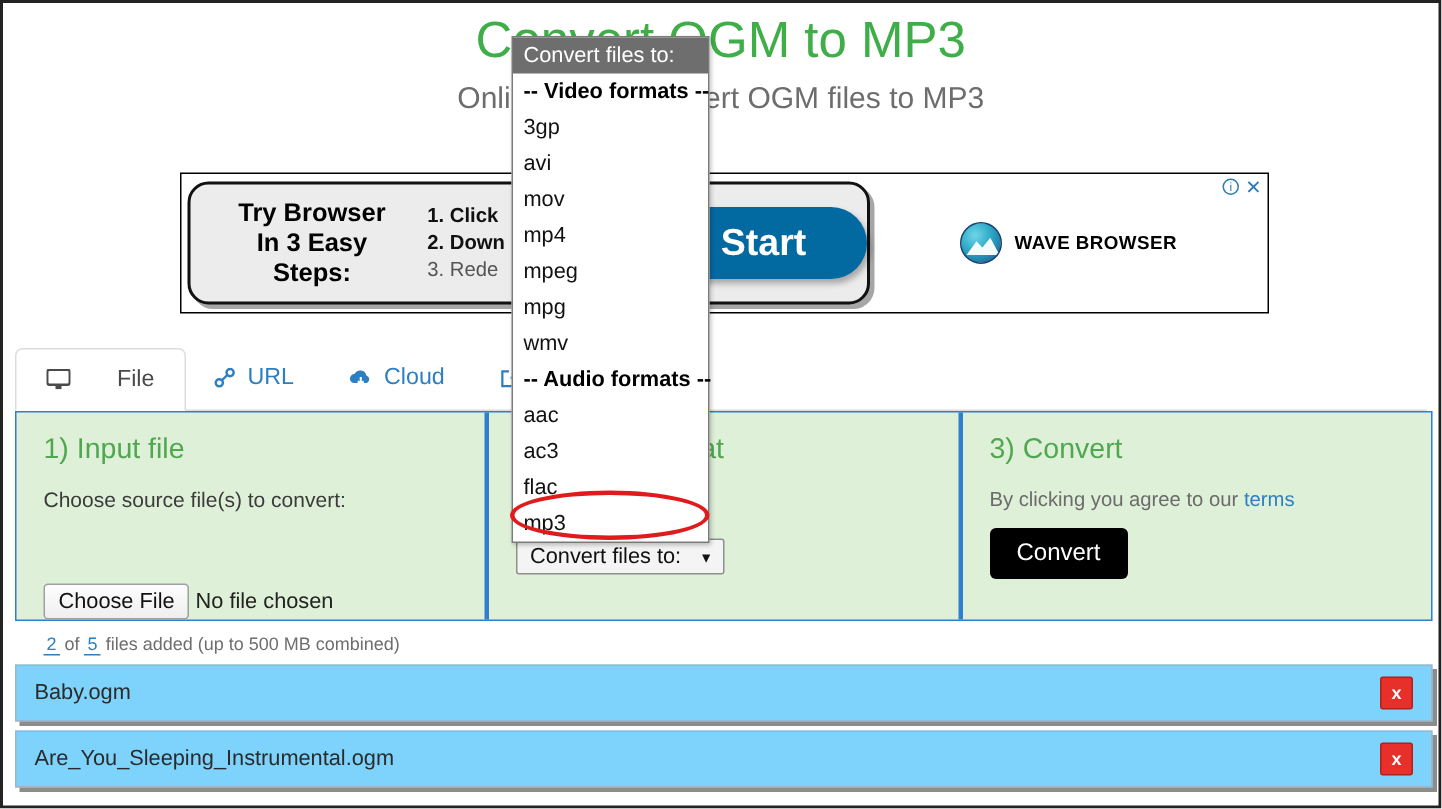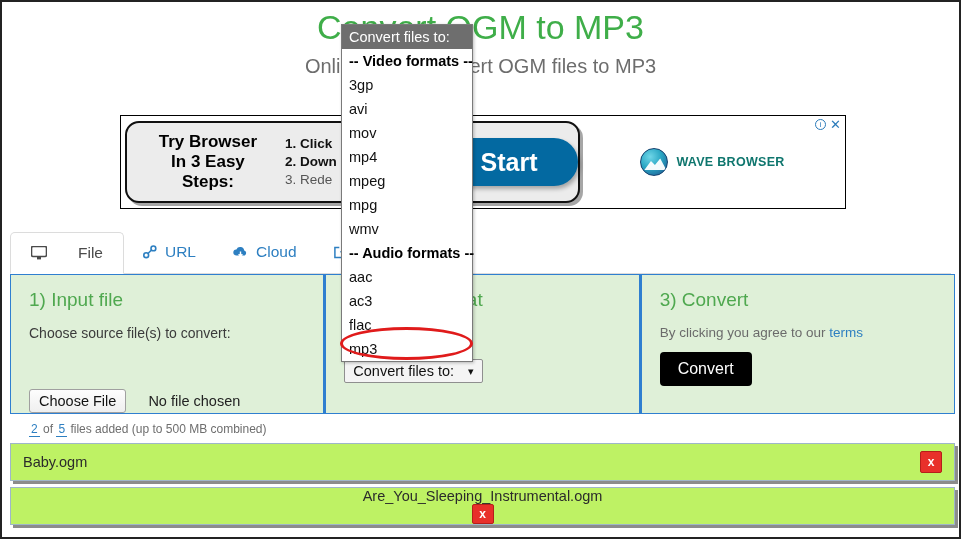--- a/index.html
+++ b/index.html
@@ -92,21 +92,21 @@
     position: relative; overflow:hidden;
     border: 1px solid #14406e;
   }
   .ad-brand .logo:after{
     content:""; position:absolute; left:3px; bottom:5px;
     width:22px; height:13px;
     background:#ffffff;
     clip-path: polygon(0% 100%, 30% 30%, 48% 62%, 72% 12%, 100% 100%);
     opacity:.95;
   }
-  .ad-brand .btext { font-size: 12.5px; font-weight: bold; color:#0f766e; letter-spacing:.3px;}
+  .ad-brand .btext { font-size: 12.5px; font-weight: bold; color:#000000; letter-spacing:.3px;}
   .ad-choices {
     position:absolute; right: 4px; top: 3px;
     display:flex; gap:4px; align-items:center;
     color:#2b7bba; font-size: 11px;
   }
   .ad-choices .i {
     display:inline-block; width:11px; height:11px; border:1px solid #2b7bba;
     border-radius:50%; font-size:8px; line-height:10px; text-align:center;
   }
   .ad-choices .x { font-size: 13px; line-height: 11px; }
@@ -152,21 +152,21 @@
     position: relative;
   }
   .col + .col { border-left: 3px solid #2f7fd0; }
   .step-h {
     color: #4fa84f;
     font-size: 19px;
     margin: 0 0 14px 0;
     font-weight: normal;
   }
   .step-sub { font-size: 14px; color: #3b3b3b; margin-bottom: 16px; }
-  .file-input-row { display:flex; align-items:center; gap:22px;margin-top:48px; }
+  .file-input-row { display:flex; align-items:center; gap:4px;margin-top:48px; }
   .choose-btn {
     border: 1px solid #a0a0a0;
     background: linear-gradient(#fdfdfd,#efefef);
     padding: 3px 9px;
     font-size: 14.5px;
     color: #111;
     border-radius: 3px;
   }
   .nofile { font-size: 14.5px; color:#222; }
   .added {
@@ -198,37 +198,37 @@
     border: none;
     font-size: 16px;
     padding: 8px 18px;
     border-radius: 4px;
     font-family: "Liberation Sans", sans-serif;
   }
 
   
   .frow {
     position:absolute; left: 8px; width: 945px; height: 38px;
-    background: #bef264;
+    background: #7dd3fc;
     border: 1px solid #9fb6c9;
     box-shadow: 3px 3px 0 #8c8c8c;
     display:flex; align-items:center;
-    padding: 0 12px;
+    padding: 12px 12px;
   }
   .frow .fname { font-size: 14.5px; color: #2b2b2b; flex:1; }
   .frow .del {
     width: 22px; height: 22px;
     background: #e8302a;
     border: 1px solid #b51f1a;
     color: #fff; font-size: 12px; font-weight: bold;
     display:flex; align-items:center; justify-content:center;
     border-radius: 2px;
   }
   #frow0 { top: 441px; }
-  #frow1 { top: 485px; flex-direction: column; }
+  #frow1 { top: 485px; }
 
   
   .dropdown {
     position:absolute; left: 339px; top: 22px;
     width: 132px;
     background: #ffffff;
     border: 1px solid #7a7a7a;
     z-index: 40;
     box-shadow: 1px 1px 3px rgba(0,0,0,0.25);
   }

